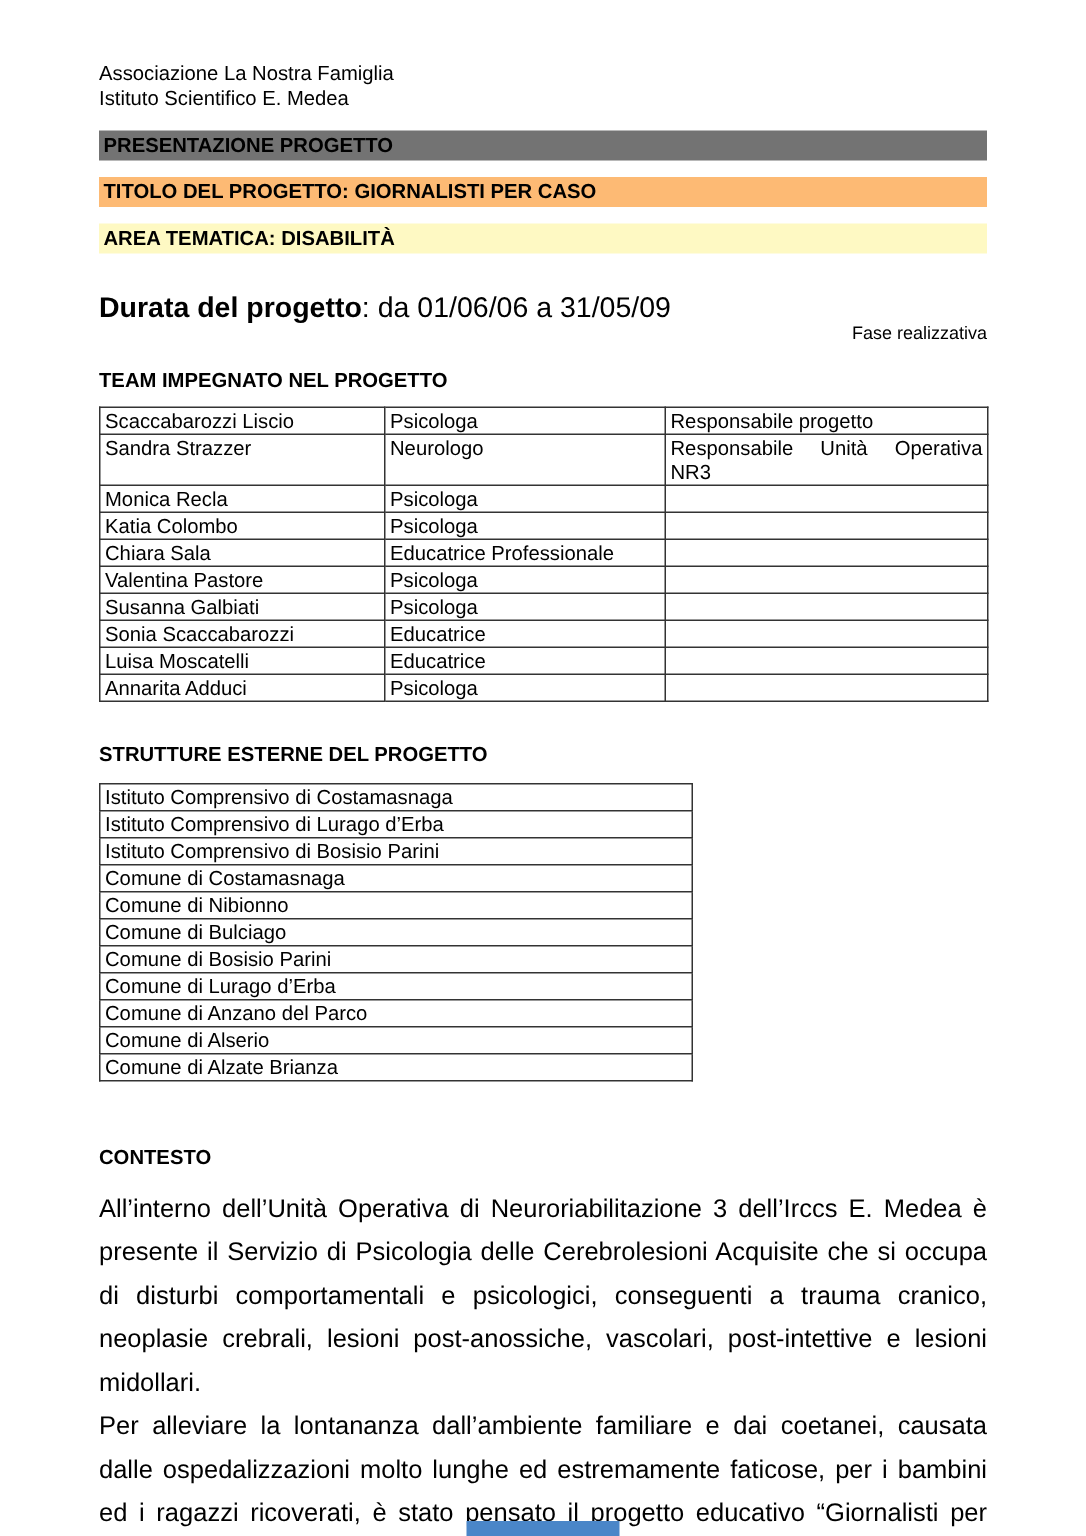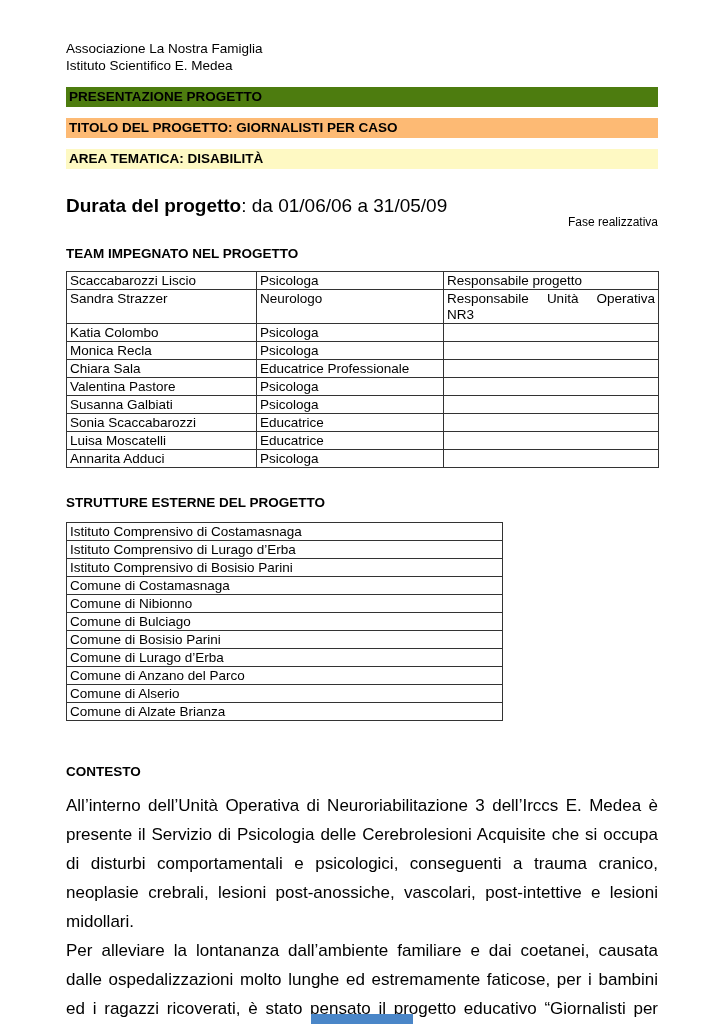--- a/index.html
+++ b/index.html
@@ -51,21 +51,21 @@
     overflow: hidden;
   }
   .team-table col.c1 { width: 190px; }
   .team-table col.c2 { width: 187px; }
   .team-table col.c3 { width: 215px; }
   .team-table td.just { text-align: justify; }
   .strutture-title { margin-top: 26px; }
   .strutture-table {
     margin-top: 11px;
     border-collapse: collapse;
-    width: 437px;
+    width: 396px;
     table-layout: fixed;
   }
   .strutture-table td {
     border: 1px solid #333333;
     font-size: 13.5px;
     line-height: 16px;
     padding: 1px 3px 0 3px;
     height: 17px;
     overflow: hidden;
     white-space: nowrap;
@@ -89,21 +89,21 @@
 </head>
 <body>
 
 <div class="page">
 
   <div>
     <div class="hdr-line">Associazione La Nostra Famiglia</div>
     <div class="hdr-line">Istituto Scientifico E. Medea</div>
   </div>
 
-  <div class="banner first" style="background-color: #4d7c0f;">PRESENTAZIONE PROGETTO</div>
+  <div class="banner first" style="background-color: #737373;">PRESENTAZIONE PROGETTO</div>
   <div class="banner" style="background-color: #fdba74;">TITOLO DEL PROGETTO: GIORNALISTI PER CASO</div>
   <div class="banner" style="background-color: #fef9c3;">AREA TEMATICA: DISABILITÀ</div>
 
   <div class="durata"><b>Durata del progetto</b><span>: da 01/06/06 a 31/05/09</span></div>
   <div class="fase">Fase realizzativa</div>
 
   <div class="section-title team-title">TEAM IMPEGNATO NEL PROGETTO</div>
 
   <table class="team-table">
     <colgroup>
@@ -116,26 +116,26 @@
           <td>Scaccabarozzi Liscio</td>
           <td>Psicologa</td>
           <td class="just">Responsabile progetto</td>
         </tr>
         <tr>
           <td>Sandra Strazzer</td>
           <td>Neurologo</td>
           <td class="just">Responsabile Unità Operativa NR3</td>
         </tr>
         <tr>
+          <td>Monica Recla</td>
+          <td>Psicologa</td>
+          <td class="just"></td>
+        </tr>
+        <tr>
           <td>Katia Colombo</td>
-          <td>Psicologa</td>
-          <td class="just"></td>
-        </tr>
-        <tr>
-          <td>Monica Recla</td>
           <td>Psicologa</td>
           <td class="just"></td>
         </tr>
         <tr>
           <td>Chiara Sala</td>
           <td>Educatrice Professionale</td>
           <td class="just"></td>
         </tr>
         <tr>
           <td>Valentina Pastore</td>

